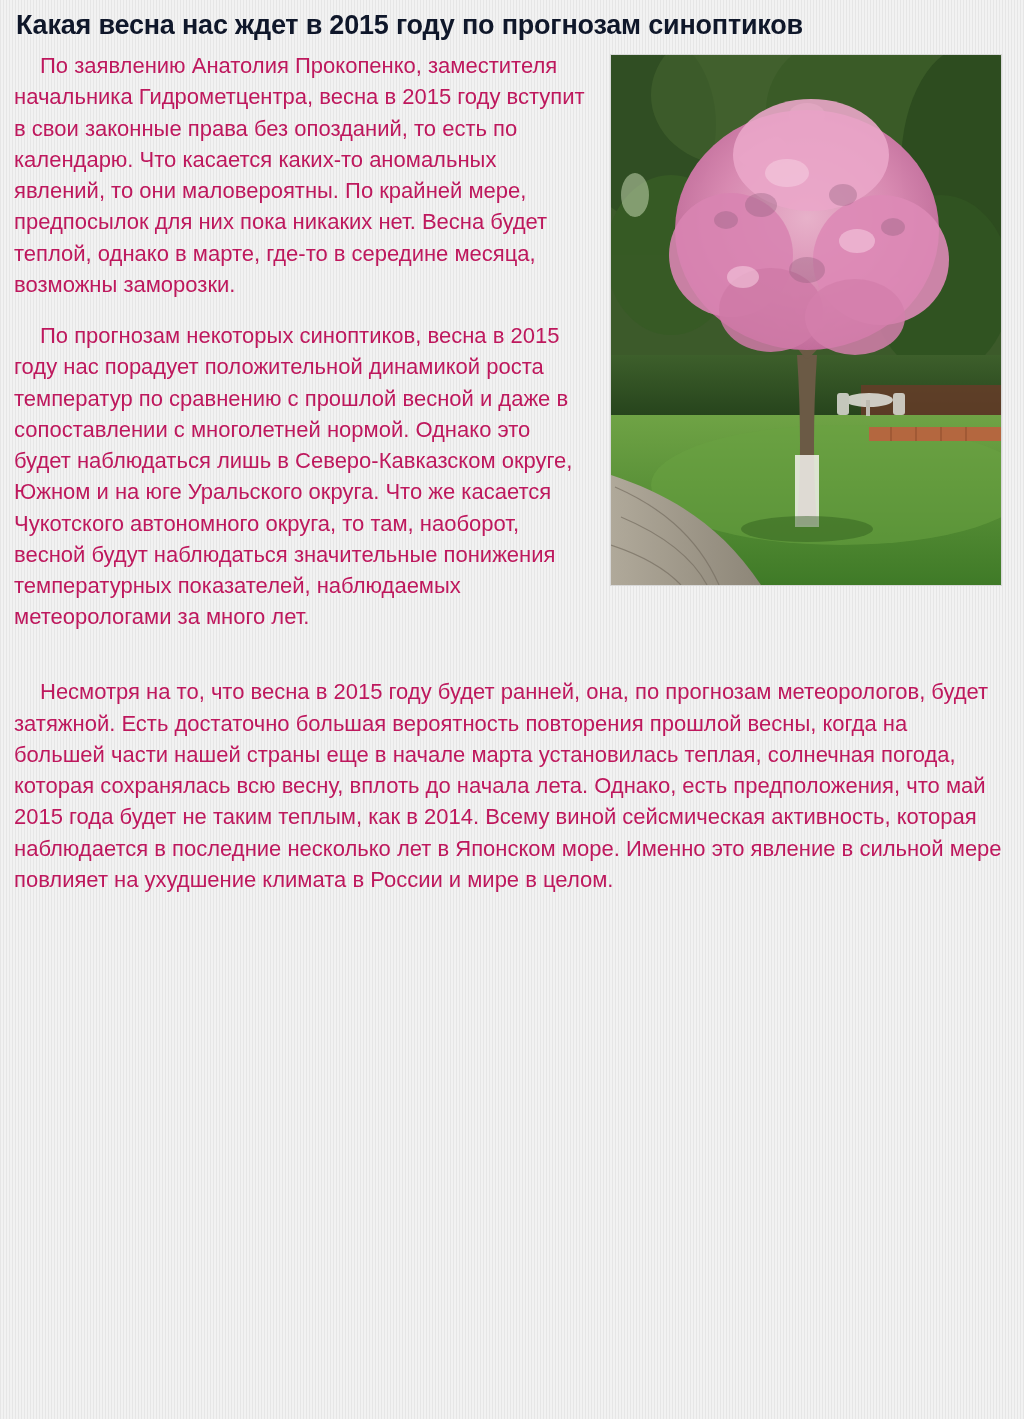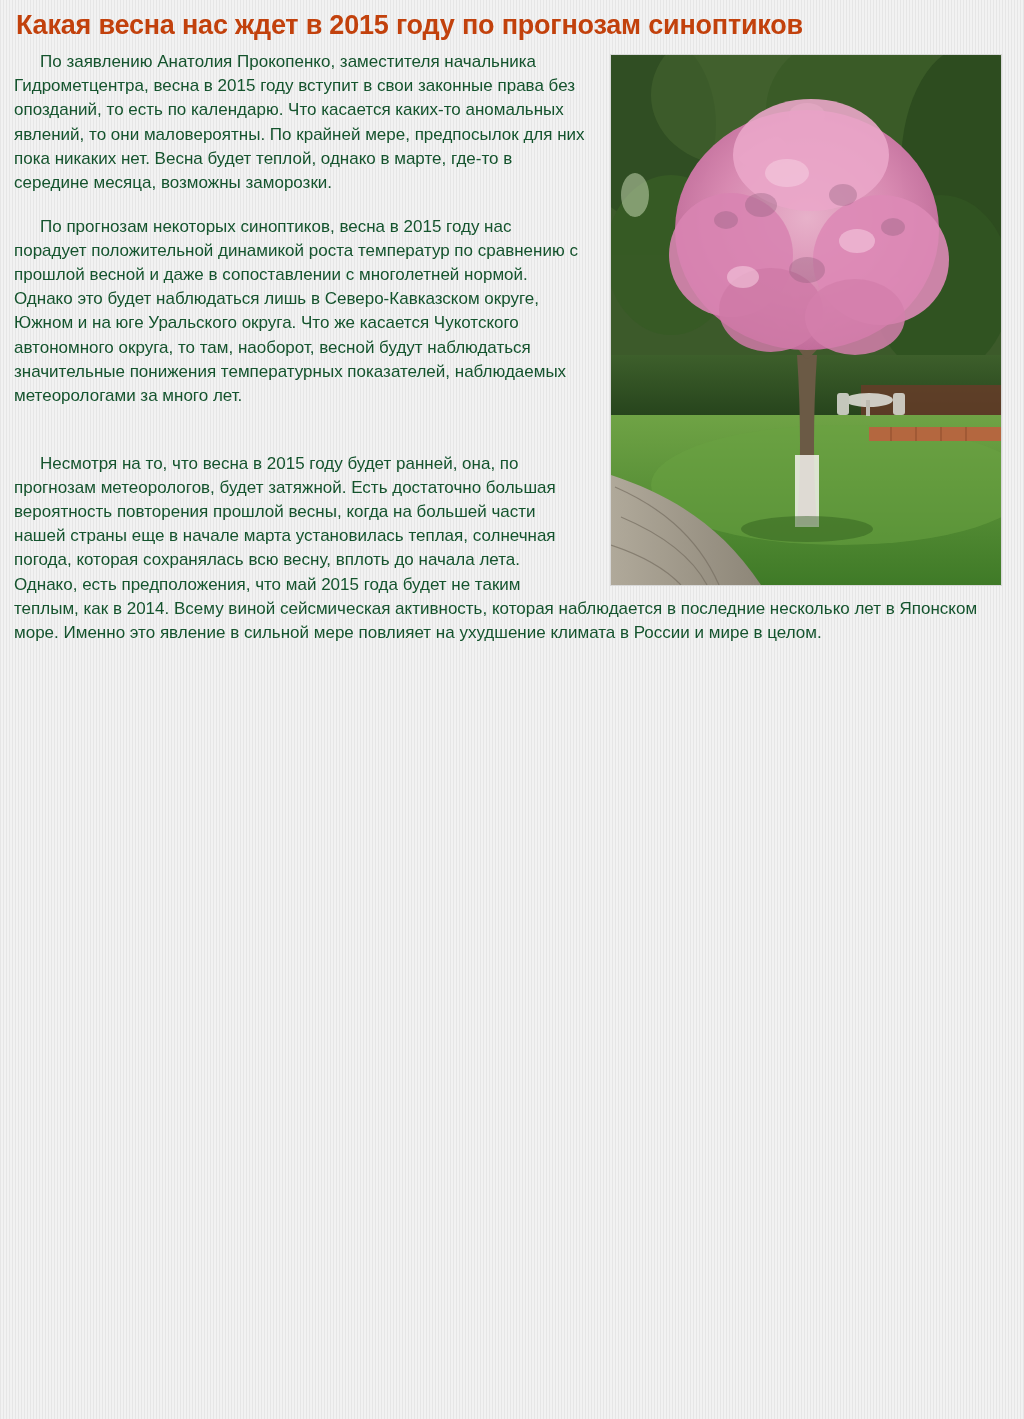--- a/index.html
+++ b/index.html
@@ -27,27 +27,27 @@
     padding: 10px 22px 0 14px;
     position: relative;
   }
 
   .article-title {
     font-size: 27px;
     font-weight: bold;
     line-height: 1.12;
     letter-spacing: -0.2px;
     margin: 0 0 10px 2px;
-    color: #c2410c;
+    color: #0f172a;
   }
 
   .article-body {
-    font-size: 17px;
+    font-size: 22px;
     line-height: 1.42;
-    color: #14532d;
+    color: #be185d;
   }
 
   .article-figure {
     float: right;
     width: 390px;
     height: 530px;
     margin: 4px 0 10px 22px;
     border: 1px solid #d8d8d8;
     overflow: hidden;
     position: relative;

